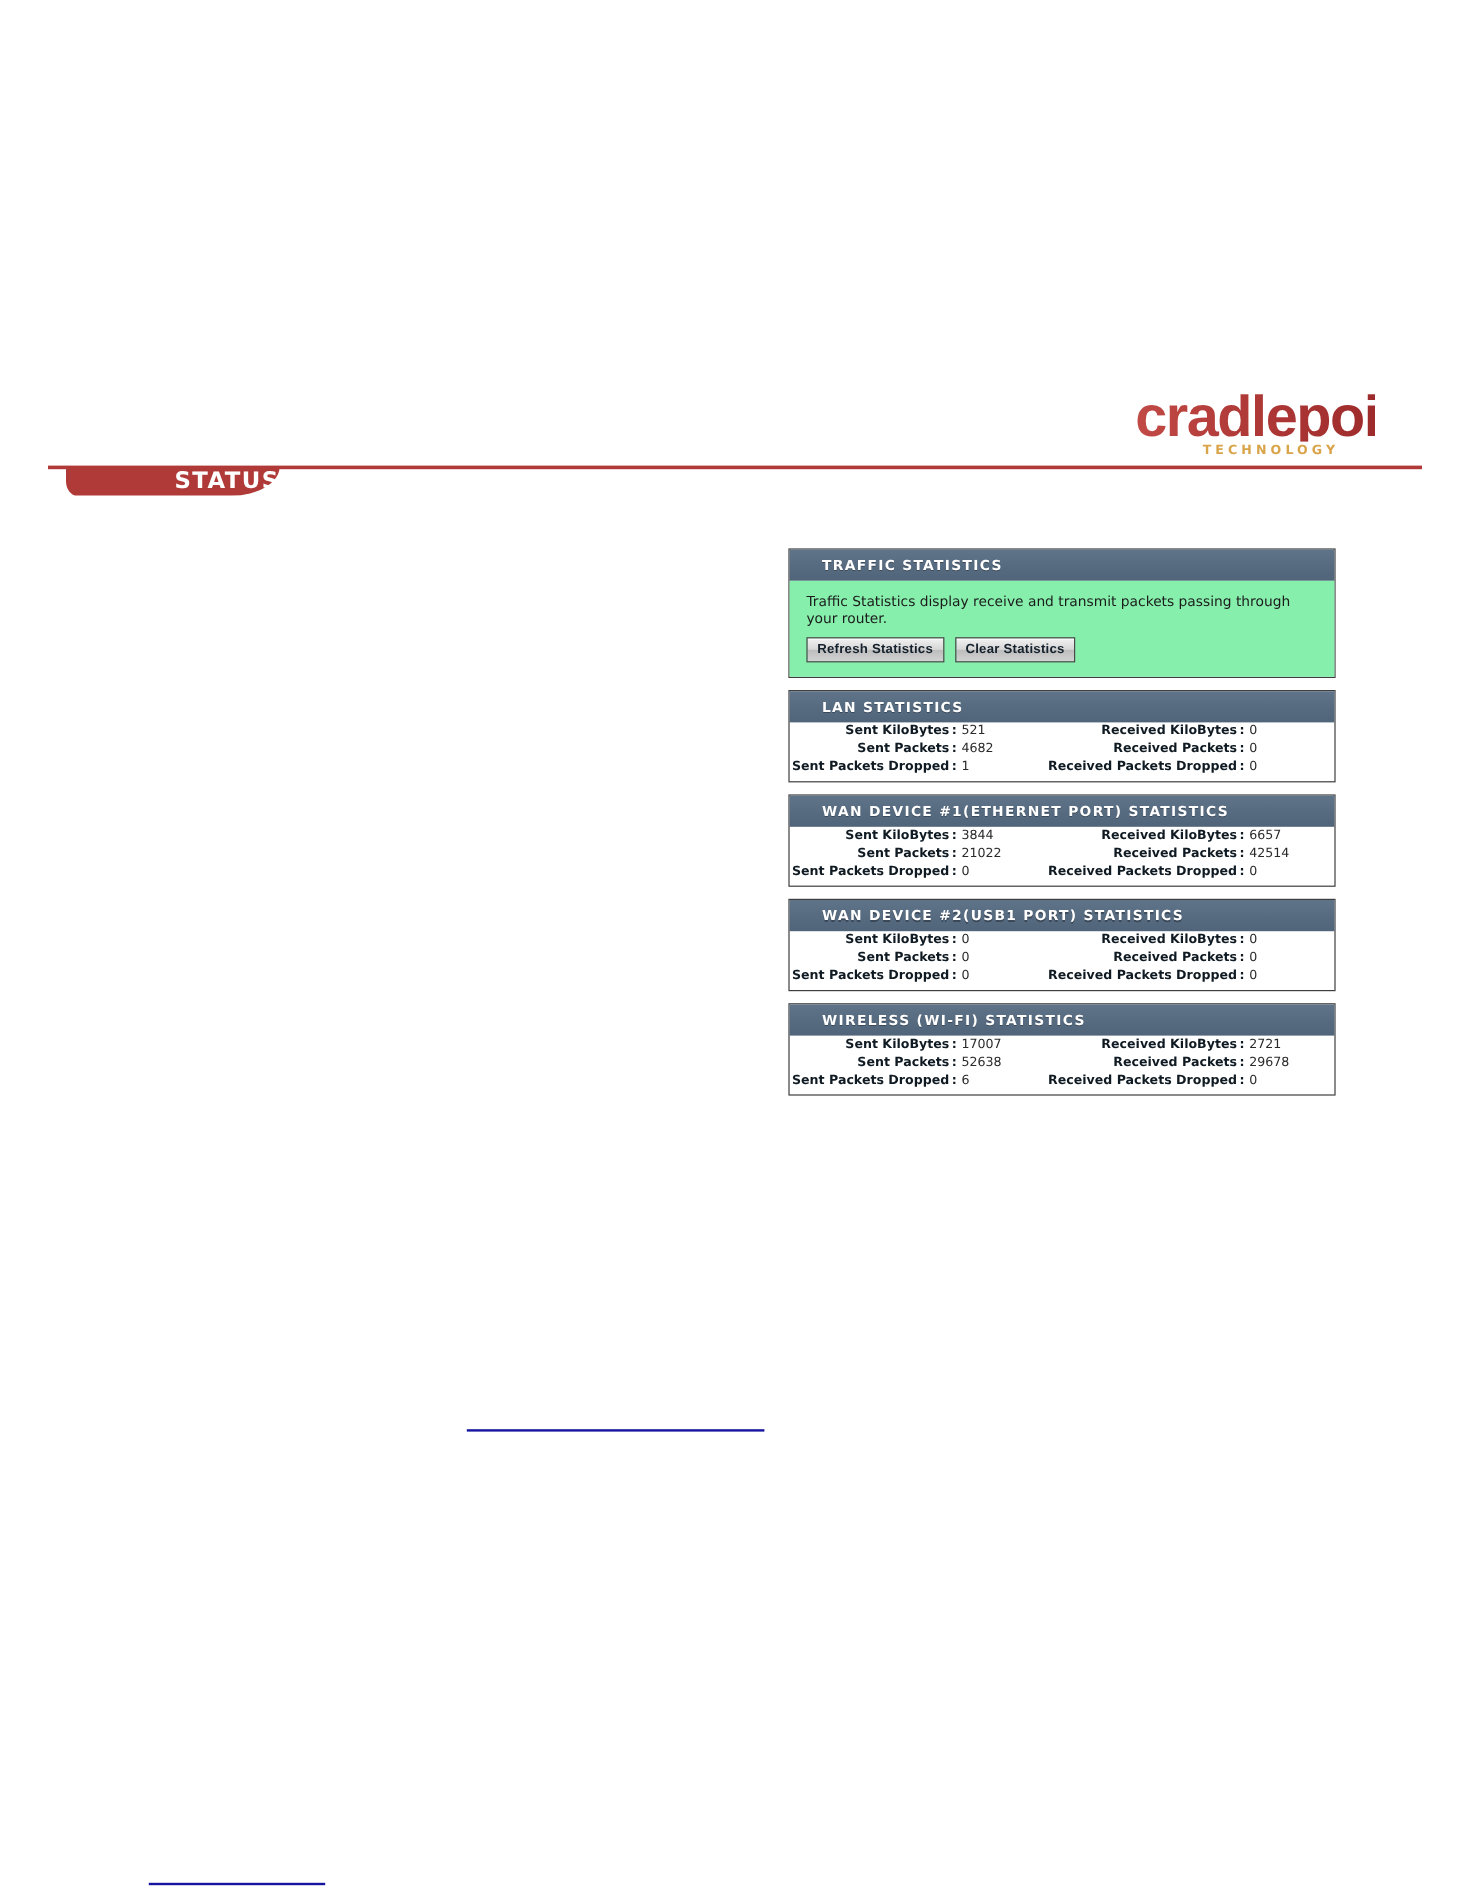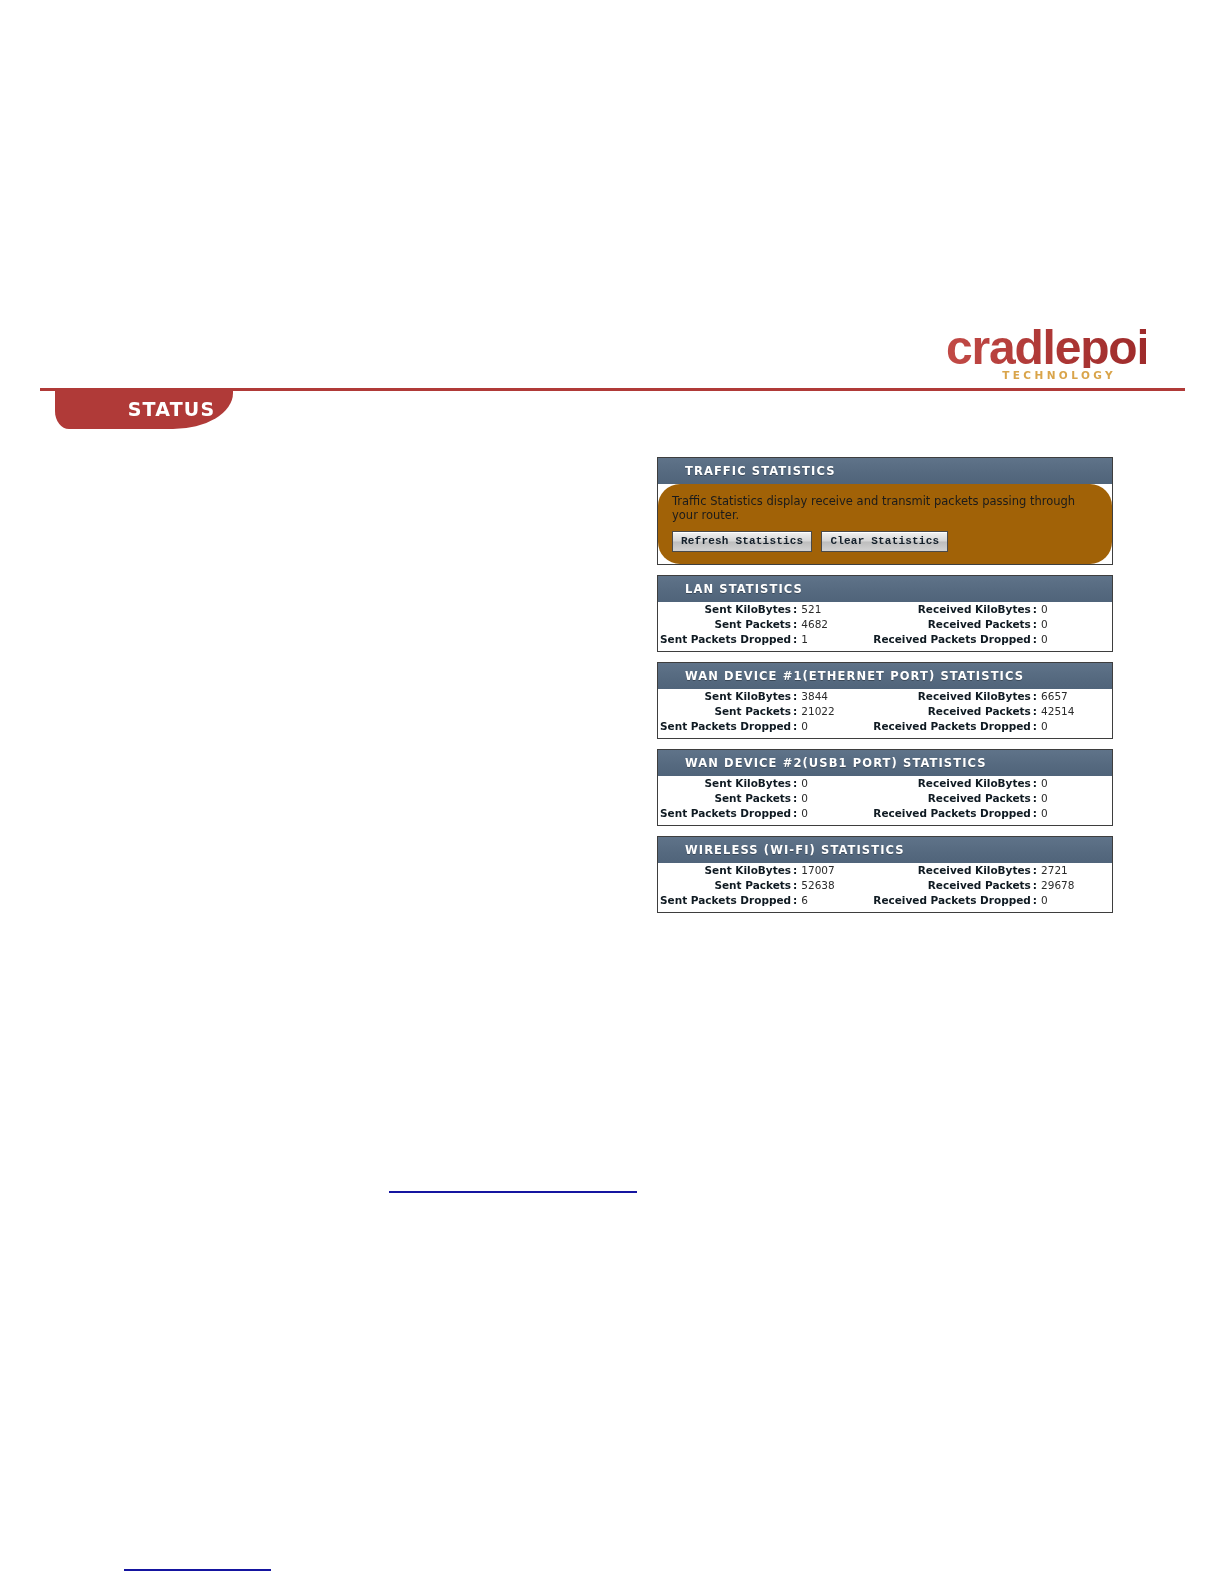--- a/index.html
+++ b/index.html
@@ -55,31 +55,31 @@
     height: 3px;
     background: #b03a38;
   }
 
   
   .status-tab {
     position: absolute;
     left: 55px;
     top: 389px;
     width: 178px;
-    height: 40px;
+    height: 24px;
     background: #b03a38;
     border-bottom-left-radius: 14px 18px;
     border-bottom-right-radius: 60px 36px;
     color: #ffffff;
     font-size: 19px;
     font-weight: 700;
     letter-spacing: 1.2px;
     display: flex;
     align-items: center;
-    justify-content: center;
+    justify-content: flex-end;
     padding-left: 55px;
     box-sizing: border-box;
     font-family: "DejaVu Sans", sans-serif;
   }
 
   
   .panels {
     position: absolute;
     left: 657px;
     top: 457px;
@@ -100,22 +100,21 @@
     font-weight: 700;
     letter-spacing: 1.1px;
     padding: 6px 0 6px 27px;
     font-family: "DejaVu Sans", sans-serif;
     text-shadow: 0 1px 0 rgba(0,0,0,0.3);
   }
   .panel-body {
     padding: 9px 10px 10px 10px;
   }
   .panel.traffic .panel-body {
-    background: #a16207;
-    border-radius: 22px;
+    background: #86efac;
   }
 
   .intro-text {
     font-size: 11.5px;
     color: #1b1b1b;
     margin: 1px 0 9px 4px;
     font-family: "DejaVu Sans", sans-serif;
   }
 
   .btn-row {
@@ -123,21 +122,21 @@
     gap: 9px;
     margin-left: 4px;
     margin-bottom: 2px;
   }
   .btn {
     background: linear-gradient(180deg, #f2f2f2 0%, #d6d6d6 48%, #bdbdbd 52%, #d2d2d2 100%);
     border: 1px solid #4a4a4a;
     color: #14202b;
     font-size: 11px;
     font-weight: 700;
-    font-family: Liberation Mono, monospace;
+    font-family: Liberation Sans, sans-serif;
     padding: 3px 8px 4px 8px;
     cursor: pointer;
     letter-spacing: 0.2px;
     box-shadow: inset 0 1px 0 #ffffff;
   }
 
   
   .stats-grid {
     display: grid;
     grid-template-columns: 1fr 1fr;

